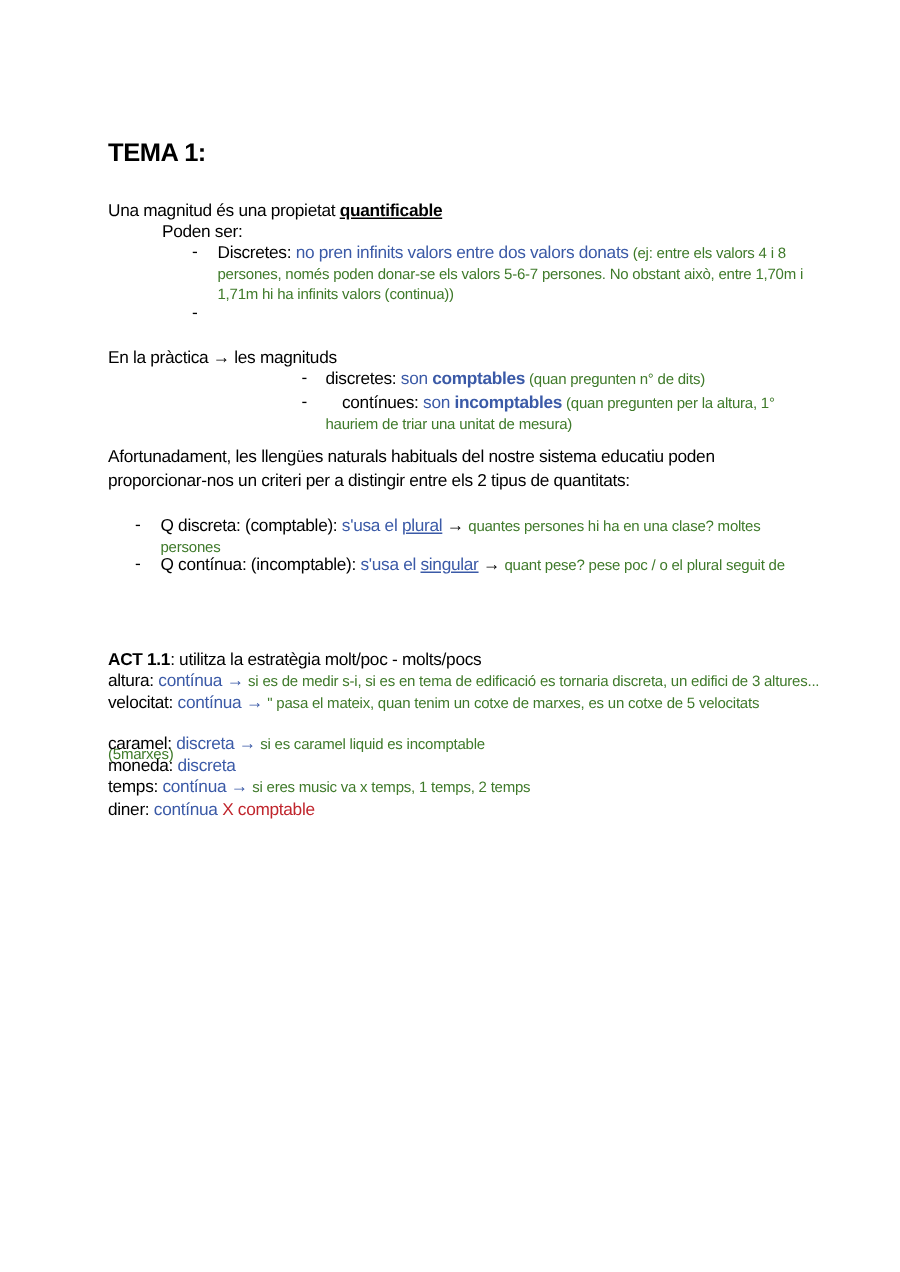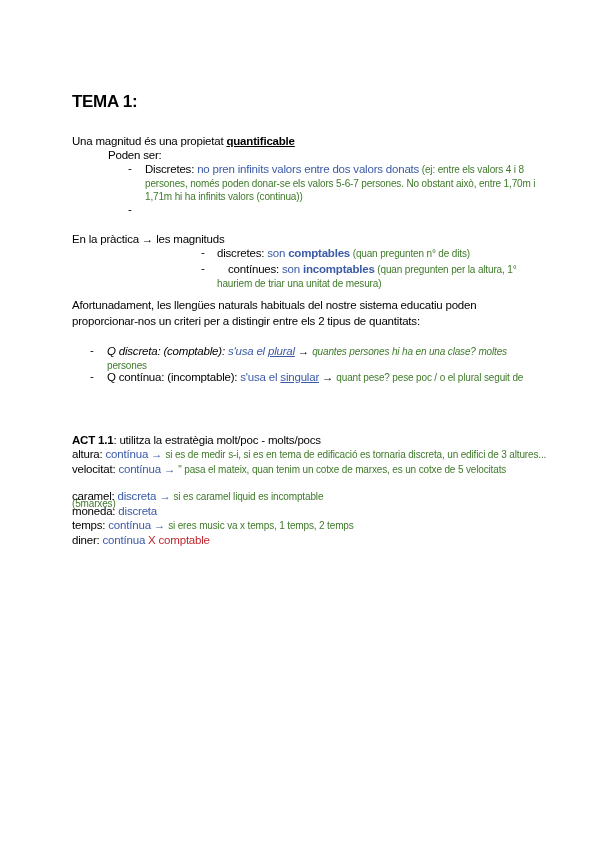--- a/index.html
+++ b/index.html
@@ -45,21 +45,21 @@
   <span class="bul" style="left:201px; top:262px;">-</span>
   <div class="abs t" style="left:228px; top:262px;">
     <span>contínues: </span><span class="blue">son </span><span class="blue bold">incomptables</span><span class="green"> (quan pregunten per la altura, 1°</span>
   </div>
   <div class="abs green" style="left:217px; top:278px;">hauriem de triar una unitat de mesura)</div>
 
   <div class="abs t" style="left:72px; top:298px;">Afortunadament, les llengües naturals habituals del nostre sistema educatiu poden</div>
   <div class="abs t" style="left:72px; top:314px;">proporcionar-nos un criteri per a distingir entre els 2 tipus de quantitats:</div>
 
   <span class="bul" style="left:90px; top:344px;">-</span>
-  <div class="abs t" style="left:107px; top:344px;font-style:italic;">
+  <div class="abs t" style="left:107px; top:344px;">
     <span>Q discreta: (comptable): </span><span class="blue">s'usa el </span><span class="blue u">plural</span><span> → </span><span class="green">quantes persones hi ha en una clase? moltes</span>
   </div>
   <div class="abs green" style="left:107px; top:360px;">persones</div>
 
   <span class="bul" style="left:90px; top:370px;">-</span>
   <div class="abs t" style="left:107px; top:370px;">
     <span>Q contínua: (incomptable): </span><span class="blue">s'usa el </span><span class="blue u">singular</span><span> → </span><span class="green">quant pese?  pese poc / o el plural seguit de</span>
   </div>
 
   <div class="abs t" style="left:72px; top:433px;">

